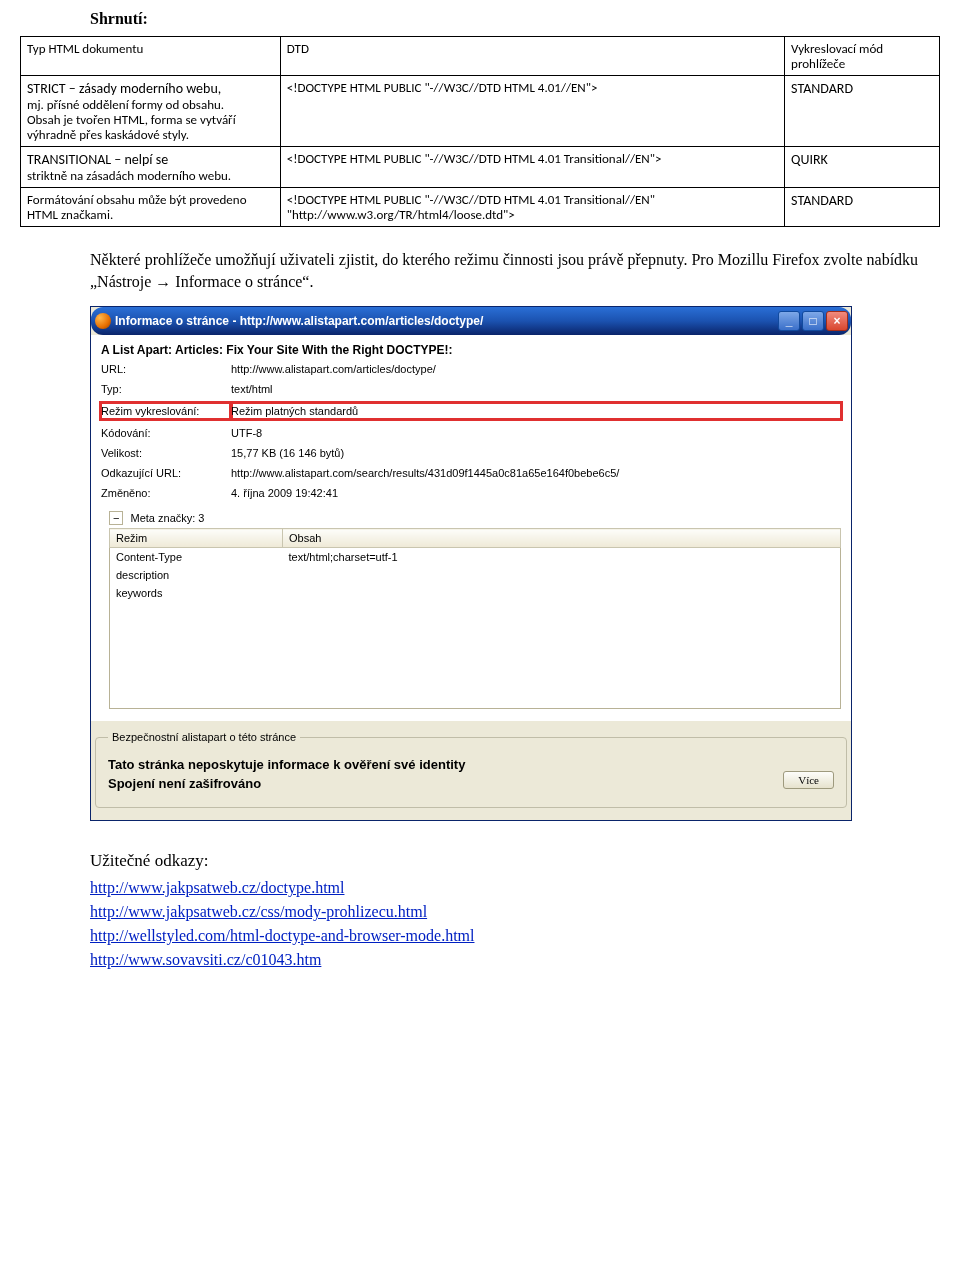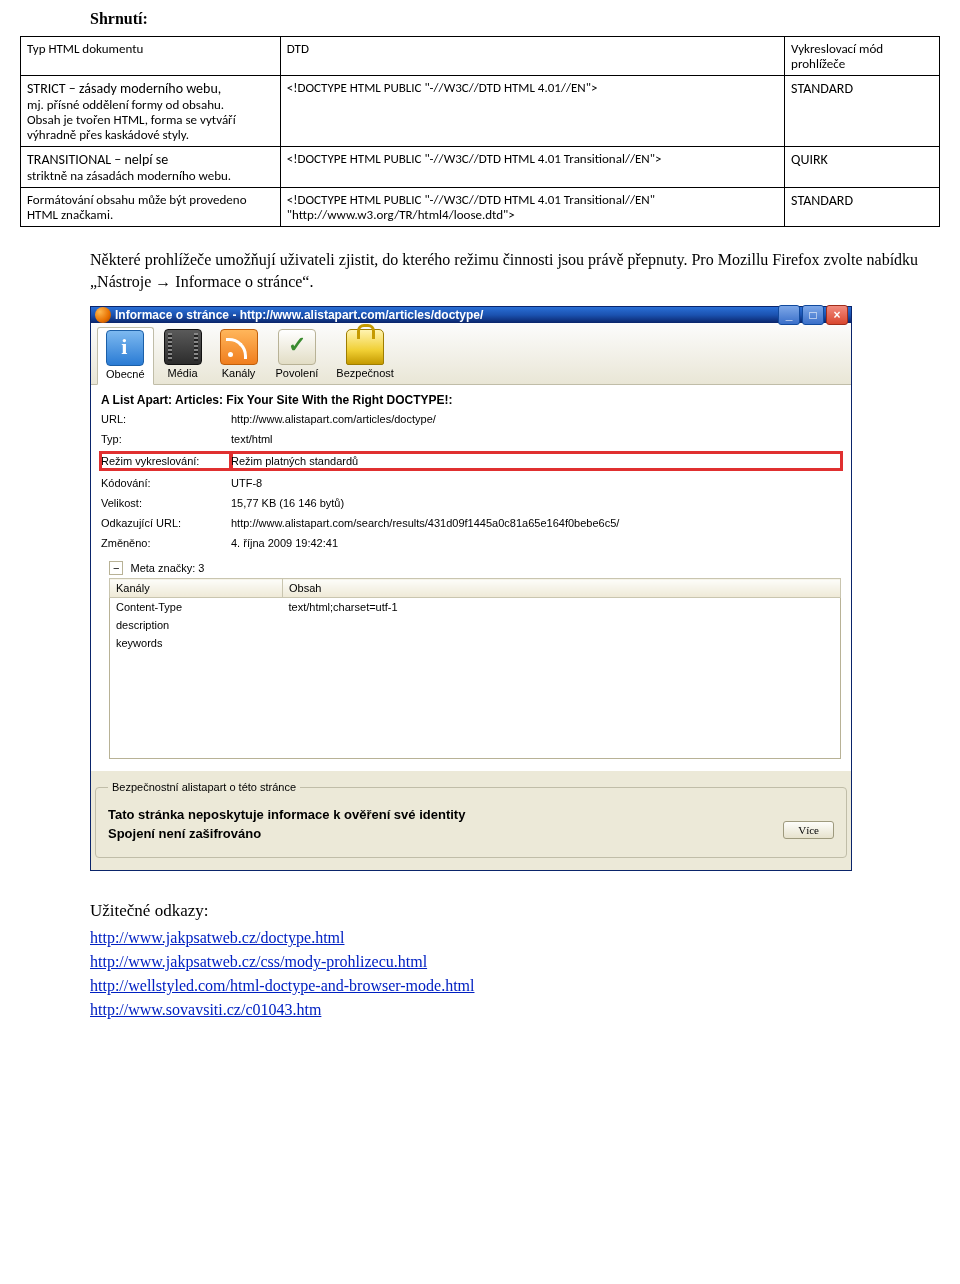--- a/index.html
+++ b/index.html
@@ -46,24 +46,25 @@
     font-family: Tahoma, Arial, sans-serif;
     font-size: 11px;
     background: #ece9d8;
     margin: 6px 0 30px;
   }
   .ff-titlebar {
     display: flex;
     align-items: center;
     background: linear-gradient(to bottom,#2a6fd6 0%, #1b52b0 50%, #0a246a 100%);
     color: #fff;
-    height: 16px;
+    height: 28px;
     padding: 0 3px 0 4px;
     font-weight: bold;
     font-size: 12px;
+    border-radius: 12px;
   }
   .ff-titlebar .ff-favicon {
     width: 16px; height: 16px; margin-right: 4px;
     background: radial-gradient(circle at 30% 30%, #ffb84d 0%, #e76f00 60%, #8a3d00 100%);
     border-radius: 50%;
   }
   .ff-titlebar .spacer { flex: 1; }
   .ff-winbtn {
     width: 20px; height: 18px;
     background: linear-gradient(#7ea8e8,#3a6fc9);
@@ -190,42 +191,20 @@
 
 <div class="ff-window">
   <div class="ff-titlebar">
     <div class="ff-favicon"></div>
     <span>Informace o stránce - http://www.alistapart.com/articles/doctype/</span>
     <div class="spacer"></div>
     <div class="ff-winbtn">_</div>
     <div class="ff-winbtn">□</div>
     <div class="ff-winbtn close">×</div>
   </div>
-  <div class="ff-toolbar">
-    <div class="tool-item selected">
-      <div class="ticon info"></div>
-      <span>Obecné</span>
-    </div>
-    <div class="tool-item">
-      <div class="ticon media"></div>
-      <span>Média</span>
-    </div>
-    <div class="tool-item">
-      <div class="ticon rss"></div>
-      <span>Kanály</span>
-    </div>
-    <div class="tool-item">
-      <div class="ticon perm"></div>
-      <span>Povolení</span>
-    </div>
-    <div class="tool-item">
-      <div class="ticon sec"></div>
-      <span>Bezpečnost</span>
-    </div>
-  </div>
   <div class="ff-content">
     <div class="heading">A List Apart: Articles: Fix Your Site With the Right DOCTYPE!:</div>
     <div class="info-grid">
       <div class="lbl">URL:</div>
       <div>http://www.alistapart.com/articles/doctype/</div>
       <div class="lbl">Typ:</div>
       <div>text/html</div>
       <div class="lbl highlight-row">Režim vykreslování:</div>
       <div class="highlight-row">Režim platných standardů</div>
       <div class="lbl">Kódování:</div>
@@ -237,21 +216,21 @@
       <div class="lbl">Změněno:</div>
       <div>4. října 2009 19:42:41</div>
     </div>
 
     <div class="meta-section">
       <span class="meta-toggle">−</span>
       <span>Meta značky: 3</span>
       <table class="meta-table">
         <tbody>
             <tr>
-          <th style="width:160px">Kanály</th>
+          <th style="width:160px">Režim</th>
           <th>Obsah</th>
         </tr>
         <tr>
           <td>Content-Type</td>
           <td>text/html;charset=utf-1</td>
         </tr>
         <tr>
           <td>description</td>
           <td></td>
         </tr>

